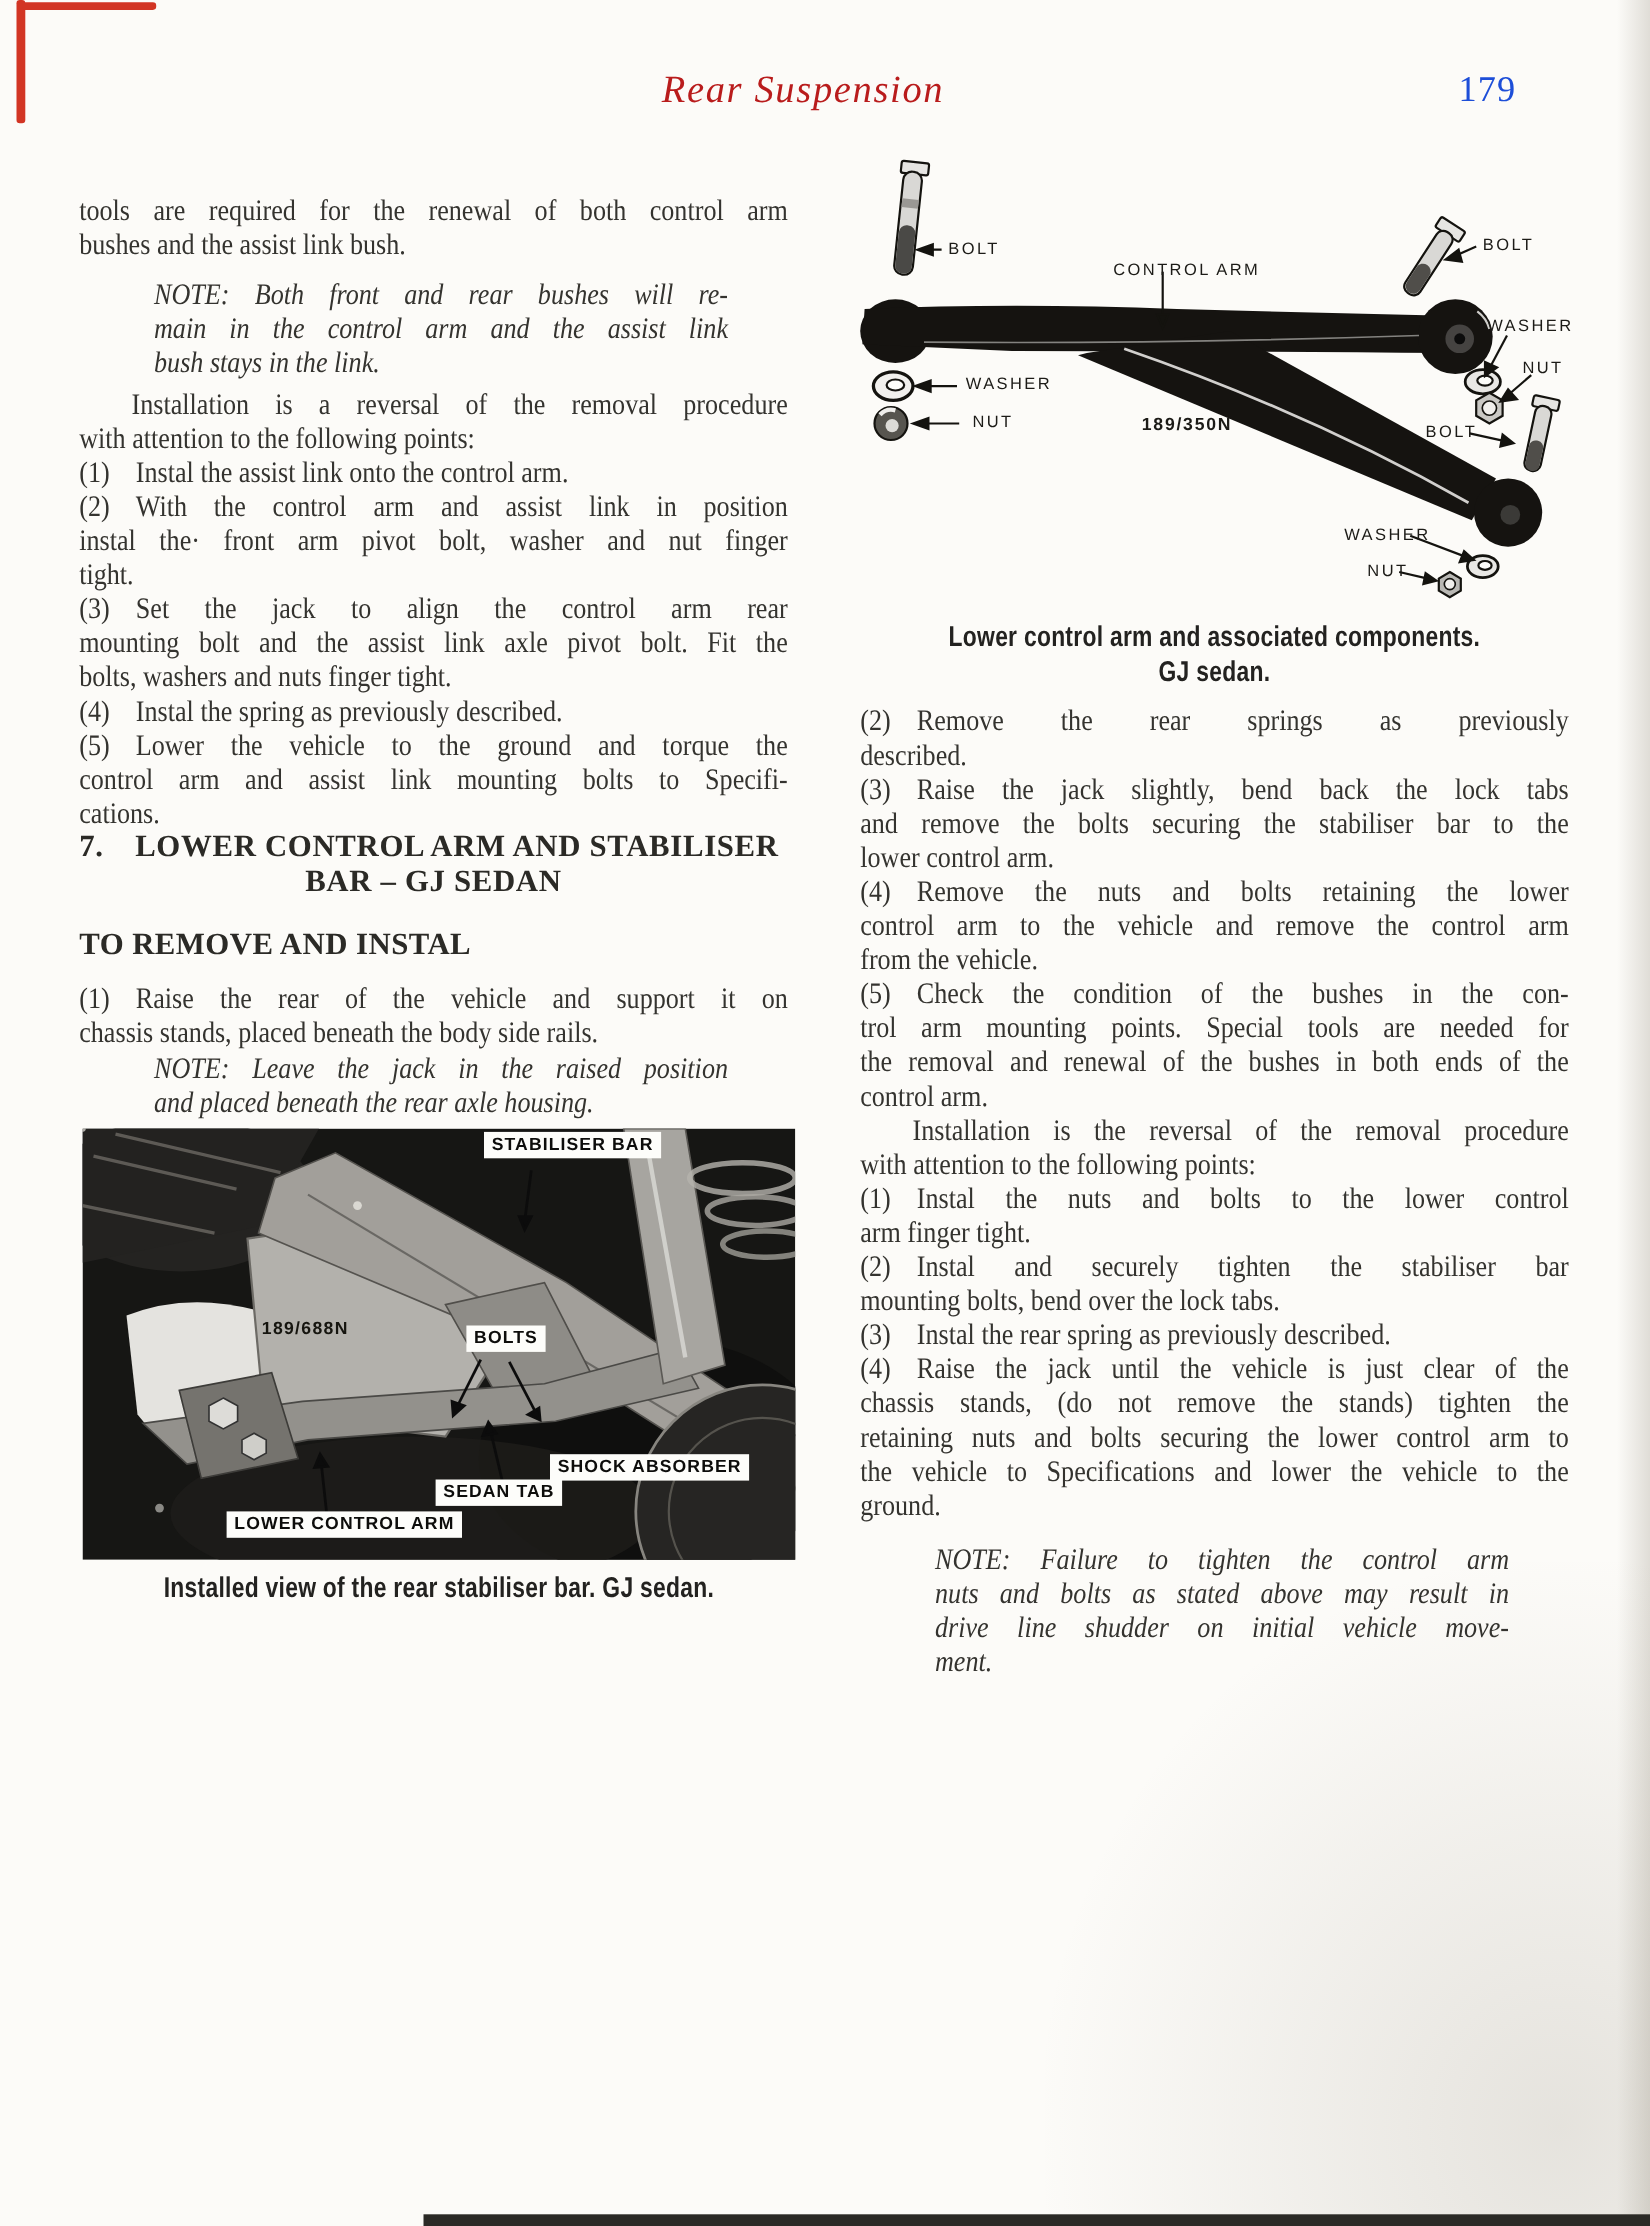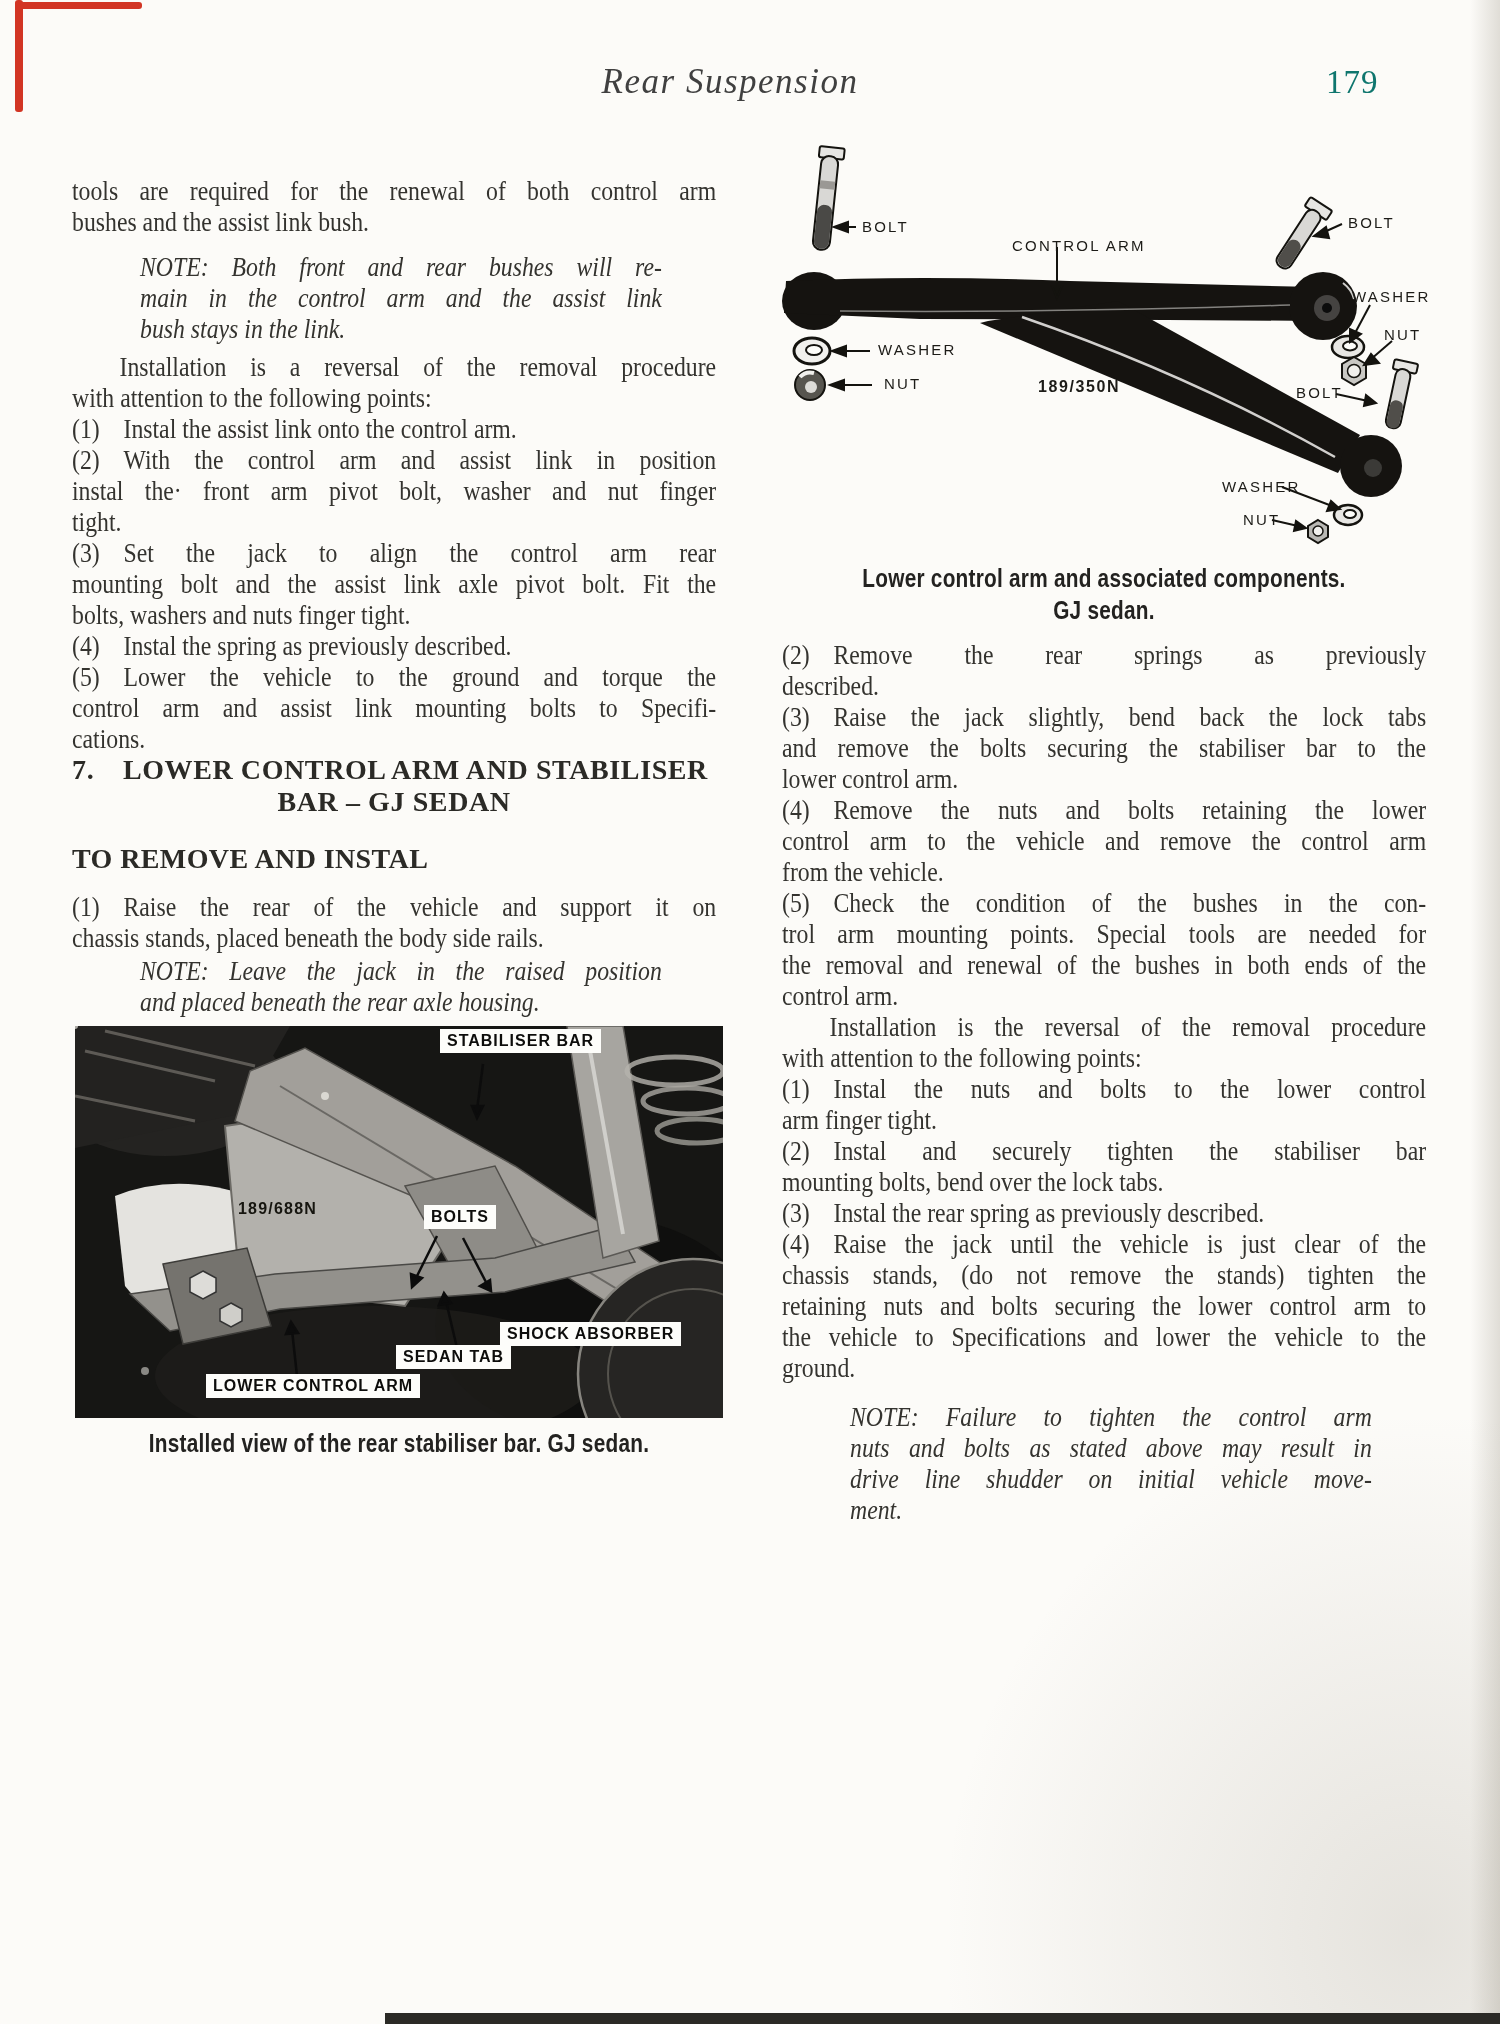--- a/index.html
+++ b/index.html
@@ -4,23 +4,23 @@
 <style>
   html,body{margin:0;padding:0;}
   body{width:1500px;height:2024px;position:relative;background:#fcfbf8;overflow:hidden;
        font-family:"Liberation Serif",serif;color:#2f2e2a;}
   .abs{position:absolute;}
   .pblock{position:absolute;transform-origin:0 0;}
   .body-text{font-size:27px;line-height:31px;transform:scaleX(0.88);color:#34332f;}
   .tline{text-align:justify;text-align-last:justify;white-space:nowrap;}
   .tline.lastline{text-align-last:left;}
   .note{font-style:italic;}
-  .page-header{font-style:italic;font-size:35px;letter-spacing:1.5px;color:#404040;text-align:center;
+  .page-header{font-style:italic;font-size:35px;letter-spacing:1.5px;color:#b91c1c;text-align:center;
        font-family:"Liberation Serif",serif;}
-  .page-num{font-size:33px;color:#0f766e;letter-spacing:1px;}
+  .page-num{font-size:33px;color:#1d4ed8;letter-spacing:1px;}
   .h-sec{position:absolute;font-weight:700;font-size:28px;line-height:32px;color:#2b2a26;
        letter-spacing:.6px;text-align:center;}
   .h-sub{position:absolute;font-weight:700;font-size:28px;color:#2b2a26;letter-spacing:.4px;}
   .caption{position:absolute;font-family:"Liberation Sans",sans-serif;font-weight:700;font-size:26px;
        color:#232220;transform:scaleX(0.8);transform-origin:0 0;text-align:center;letter-spacing:.3px;}
   .dlabel{position:absolute;font-family:"Liberation Sans",sans-serif;font-size:15px;letter-spacing:2.2px;
        color:#1c1b17;white-space:nowrap;}
   .pcode{position:absolute;font-family:"Liberation Sans",sans-serif;font-size:16px;font-weight:600;
        letter-spacing:1.6px;color:#1c1b17;white-space:nowrap;}
   .plabel{position:absolute;background:#fdfdfa;color:#0d0d0b;font-family:"Liberation Sans",sans-serif;

